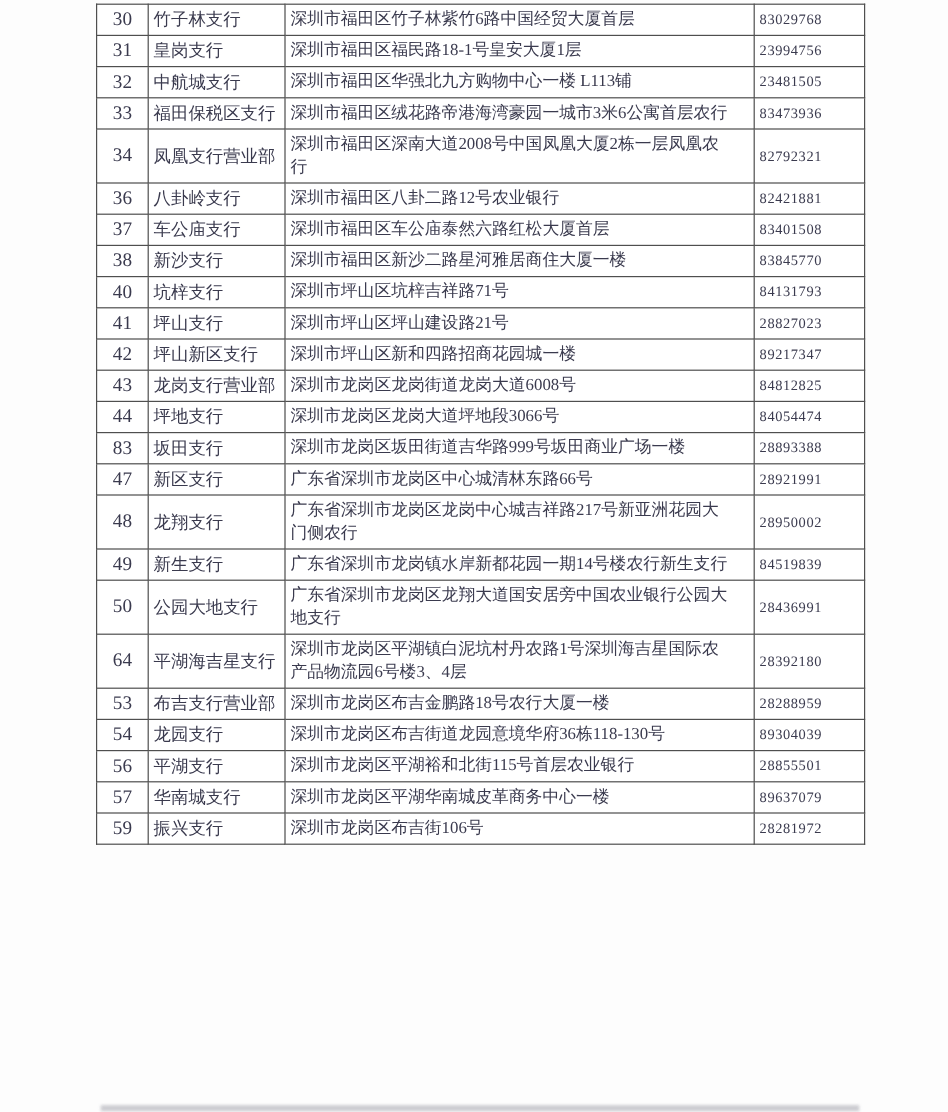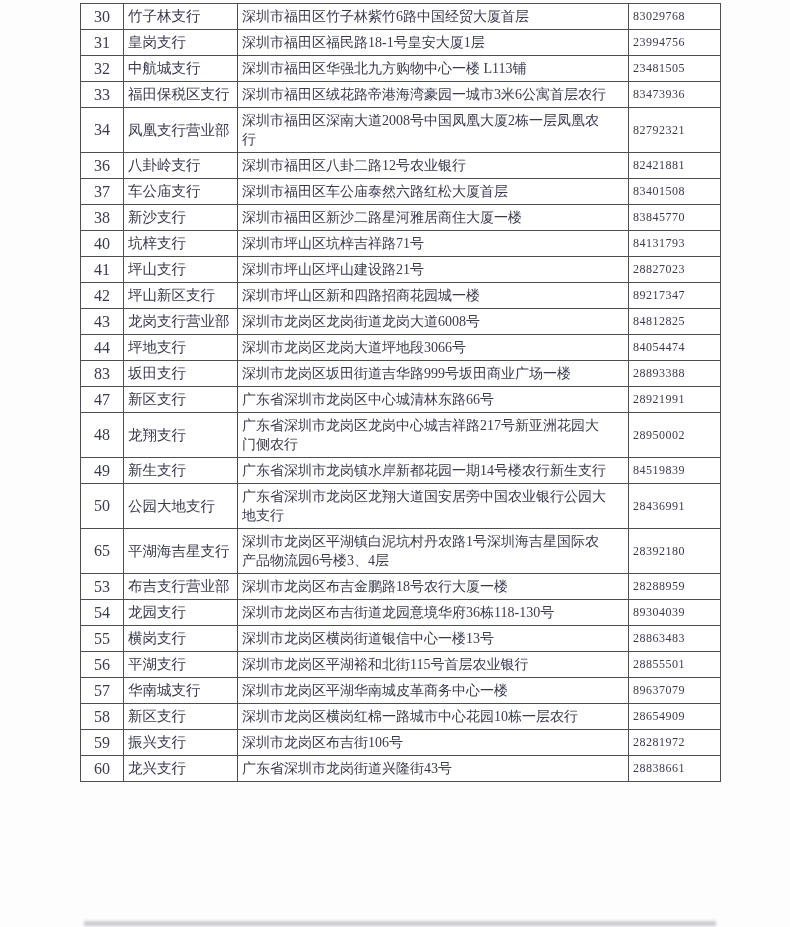--- a/index.html
+++ b/index.html
@@ -215,80 +215,62 @@
   <tr>
     <td class="c-no">50</td>
     <td class="c-name">公园大地支行</td>
     <td class="c-addr">广东省深圳市龙岗区龙翔大道国安居旁中国农业银行公园大
 地支行</td>
     <td class="c-phone">28436991</td>
   </tr>
 
 
   <tr>
-    <td class="c-no">65</td>
+    <td class="c-no">64</td>
     <td class="c-name">平湖海吉星支行</td>
     <td class="c-addr">深圳市龙岗区平湖镇白泥坑村丹农路1号深圳海吉星国际农
 产品物流园6号楼3、4层</td>
     <td class="c-phone">28392180</td>
   </tr>
 
   <tr>
     <td class="c-no">53</td>
     <td class="c-name">布吉支行营业部</td>
     <td class="c-addr">深圳市龙岗区布吉金鹏路18号农行大厦一楼</td>
     <td class="c-phone">28288959</td>
   </tr>
 
   <tr>
     <td class="c-no">54</td>
     <td class="c-name">龙园支行</td>
     <td class="c-addr">深圳市龙岗区布吉街道龙园意境华府36栋118-130号</td>
     <td class="c-phone">89304039</td>
   </tr>
 
-  <tr>
-    <td class="c-no">55</td>
-    <td class="c-name">横岗支行</td>
-    <td class="c-addr">深圳市龙岗区横岗街道银信中心一楼13号</td>
-    <td class="c-phone">28863483</td>
-  </tr>
 
   <tr>
     <td class="c-no">56</td>
     <td class="c-name">平湖支行</td>
     <td class="c-addr">深圳市龙岗区平湖裕和北街115号首层农业银行</td>
     <td class="c-phone">28855501</td>
   </tr>
 
   <tr>
     <td class="c-no">57</td>
     <td class="c-name">华南城支行</td>
     <td class="c-addr">深圳市龙岗区平湖华南城皮革商务中心一楼</td>
     <td class="c-phone">89637079</td>
   </tr>
 
-  <tr>
-    <td class="c-no">58</td>
-    <td class="c-name">新区支行</td>
-    <td class="c-addr">深圳市龙岗区横岗红棉一路城市中心花园10栋一层农行</td>
-    <td class="c-phone">28654909</td>
-  </tr>
 
   <tr>
     <td class="c-no">59</td>
     <td class="c-name">振兴支行</td>
     <td class="c-addr">深圳市龙岗区布吉街106号</td>
     <td class="c-phone">28281972</td>
   </tr>
 
-  <tr>
-    <td class="c-no">60</td>
-    <td class="c-name">龙兴支行</td>
-    <td class="c-addr">广东省深圳市龙岗街道兴隆街43号</td>
-    <td class="c-phone">28838661</td>
-  </tr>
 </tbody>
   </table>
 
   <div class="next-row-cutoff"></div>
 
 </div>
 
 </body></html>

